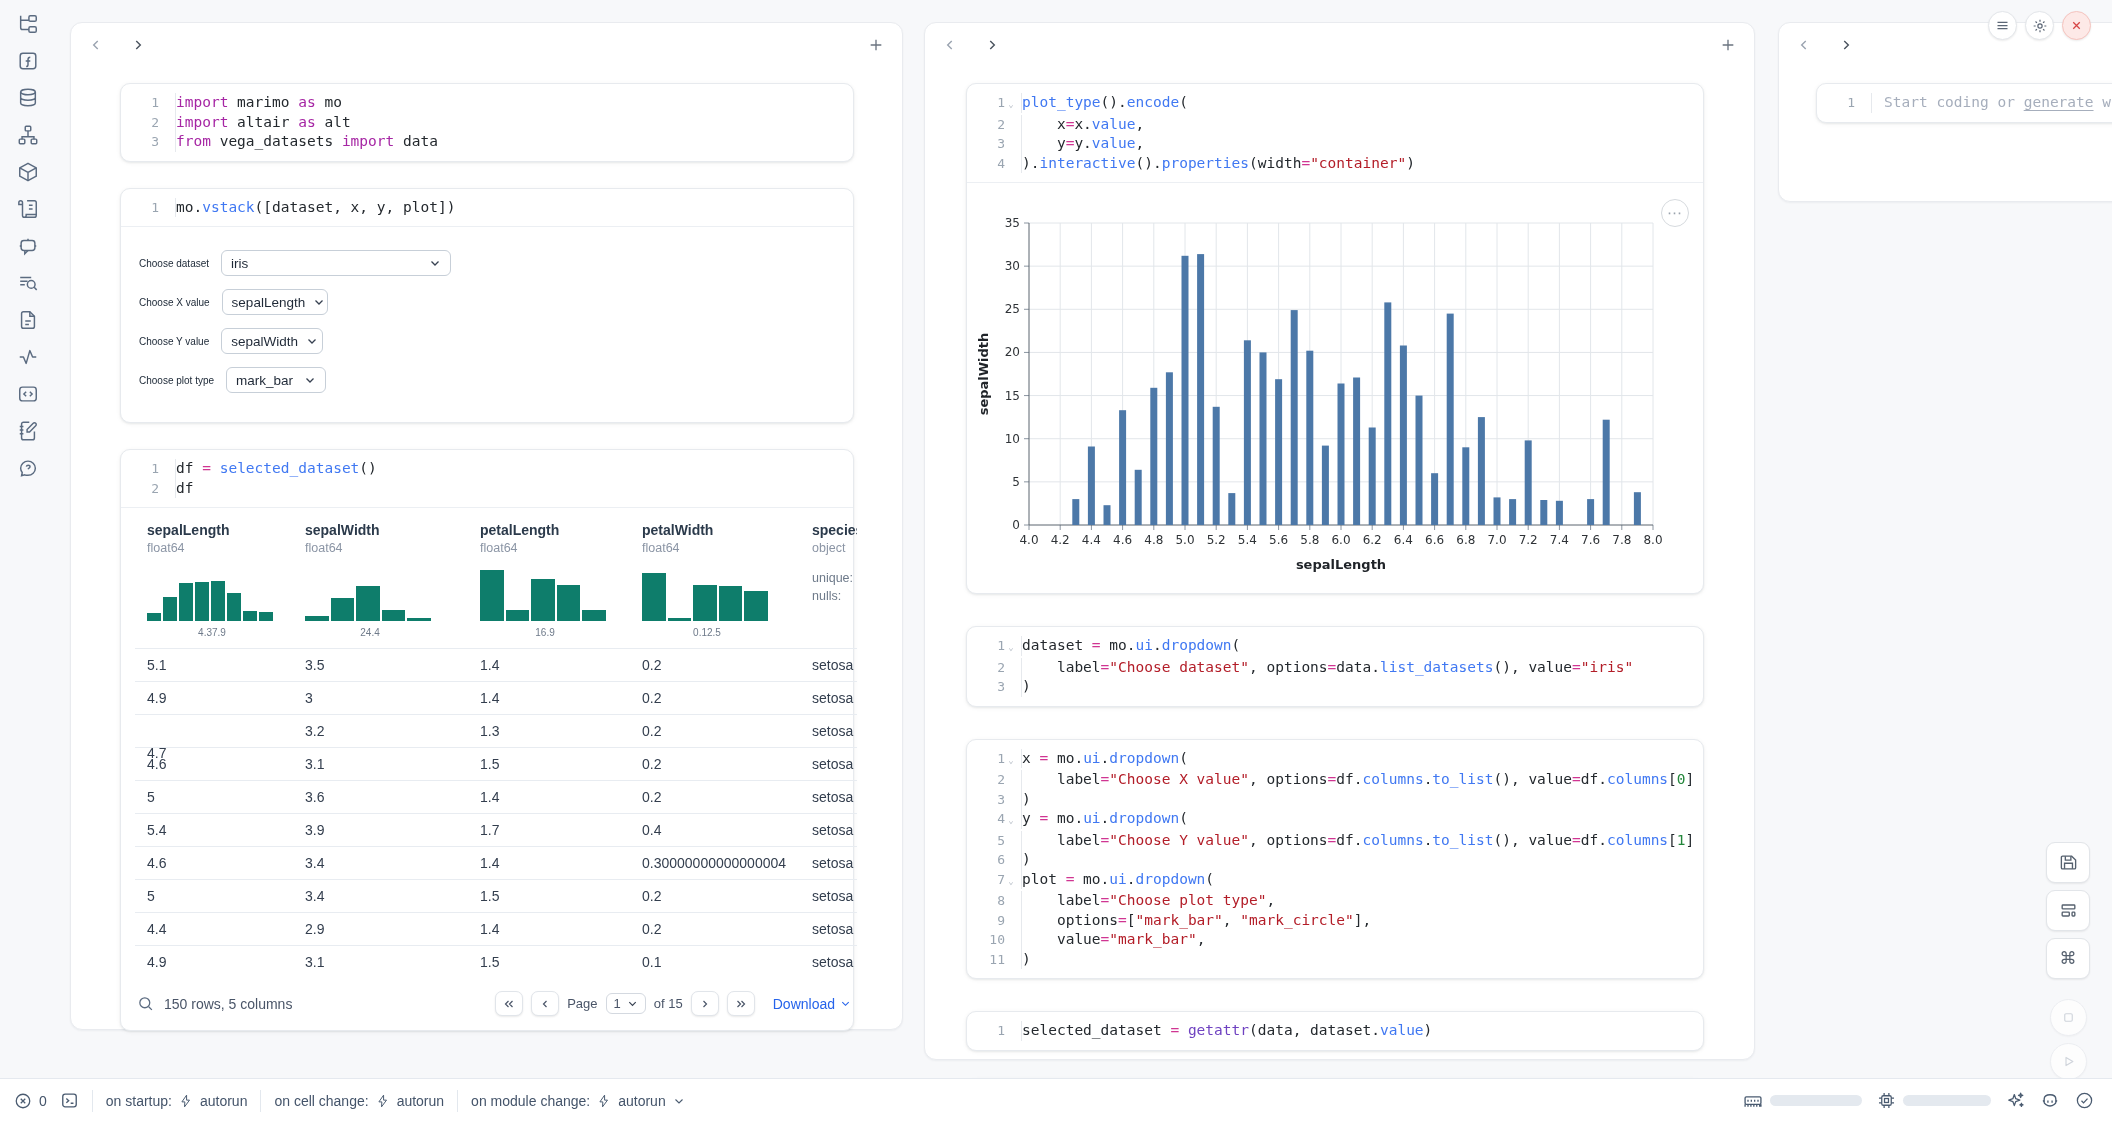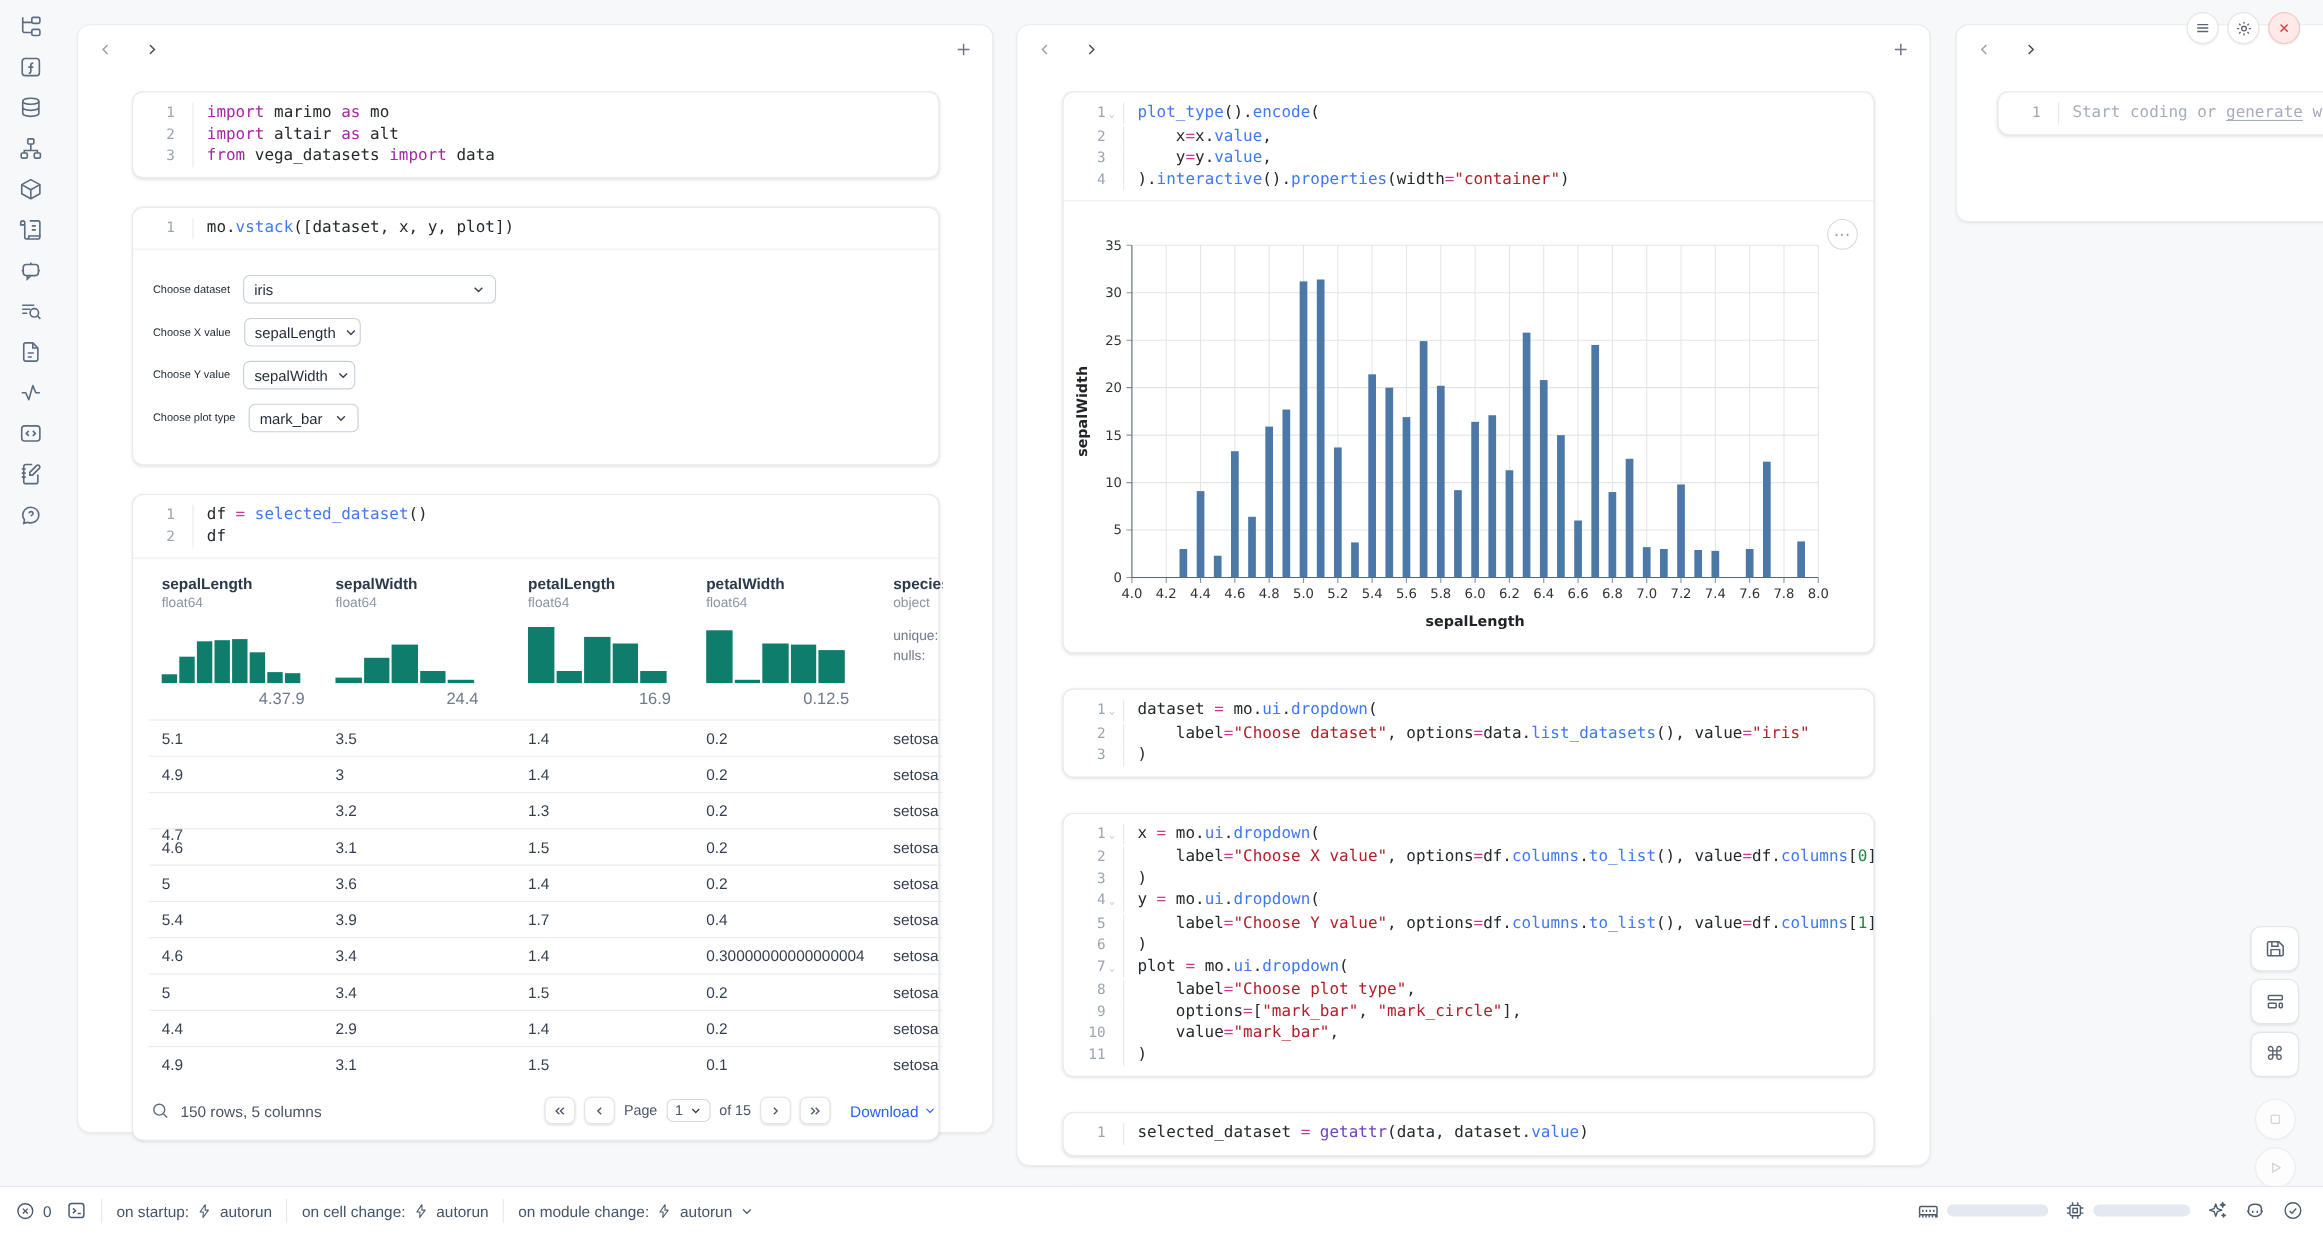--- a/index.html
+++ b/index.html
@@ -22,40 +22,40 @@
   .pcontent.mid{padding:16px 50px 0 41px}
   .pcontent.right{padding:16px 0 0 37px}
   
   .cell{background:#fff;border:1px solid #e7eaee;border-radius:10px;margin-bottom:26px;
     box-shadow:0 1px 2px rgba(27,36,44,.07),0 1px 5px rgba(27,36,44,.05)}
   .codelines{padding:9px 14px;cursor:text}
   .cl{display:flex;align-items:flex-start;line-height:19.5px;white-space:pre;
     font-family:"DejaVu Sans Mono",monospace;font-size:14.5px}
   .ln{width:24px;text-align:right;color:#9aa5b1;font-size:13px;flex:none}
   .fold{width:12px;flex:none;color:#b3bac4;font-size:9px;text-align:center;padding-top:2px}
-  .ct{border-left:1px solid #e6e9ed;padding-left:12px;margin-left:4px;color:#24292e}
+  .ct{border-left:1px solid #e6e9ed;padding-left:0;margin-left:4px;color:#24292e}
   .tk-kw{color:#a626a4}.tk-fn{color:#4078f2}.tk-str{color:#b31d28}
   .tk-op{color:#d03592}.tk-num{color:#22863a}.tk-bi{color:#6f42c1}.tk-pl{color:#24292e}
   .out{border-top:1px solid #eceff3;padding:14px 18px 16px 18px}
   
   .ddrow{display:flex;align-items:center;gap:12px;margin:9px 0 13px 0}
   .ddrow .ddlabel{font-size:10px;color:#202c3a}
   .sel{display:inline-flex;align-items:center;justify-content:space-between;gap:8px;
     border:1px solid #c7cfd8;border-radius:6px;padding:3px 9px;height:26px;
     font-size:13.5px;color:#1f2937;background:#fff;cursor:pointer}
   .sel svg{flex:none}
   
   .twrap{width:722px;overflow:hidden}
   .thead{display:flex;padding:4px 0 10px 0}
   .th{flex:none;padding-left:12px}
   .cname{font-weight:bold;font-size:14px;color:#2b3a4b}
   .ctype{font-size:12.5px;color:#8b95a5;margin-top:3px}
   .hist{height:54px;display:flex;align-items:flex-end;gap:2px;width:126px;margin-top:12px}
   .hist i{flex:1;background:#0e7d6b}
-  .crange{width:130px;display:flex;justify-content:flex-end;font-size:15px;color:#6e7a8a;margin-top:6px}
+  .crange{width:130px;display:flex;justify-content:center;font-size:10px;color:#6e7a8a;margin-top:6px}
   .cmeta{font-size:12.5px;color:#6e7a8a;margin-top:14px;line-height:18px;white-space:nowrap}
   .tr{display:flex;border-top:1px solid #e8ecf1;height:33px;align-items:center}
   .td{flex:none;font-size:14px;color:#333e4e;padding-left:12px;white-space:nowrap}
   .tfoot{display:flex;align-items:center;gap:10px;padding:13px 6px 14px 2px;font-size:14px;color:#4a5568}
   .tfoot .ctrls{margin-left:auto;display:flex;align-items:center;gap:8px}
   .pbtn{width:28px;height:25px;border:1px solid #e1e5ea;border-radius:7px;background:#fff;
     box-shadow:0 1px 2px rgba(0,0,0,.09);display:flex;align-items:center;justify-content:center;
     color:#4a5568;cursor:pointer}
   .plabel{font-size:13px}
   .psel{display:inline-flex;align-items:center;gap:6px;border:1px solid #d4d9e0;border-radius:6px;

